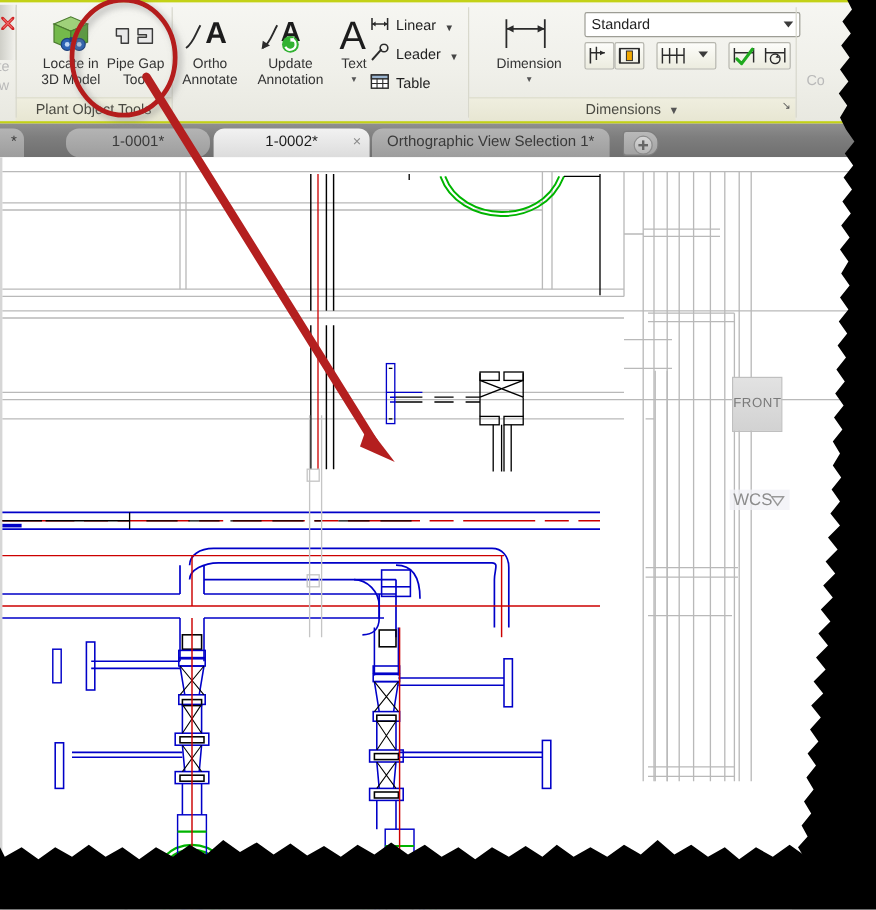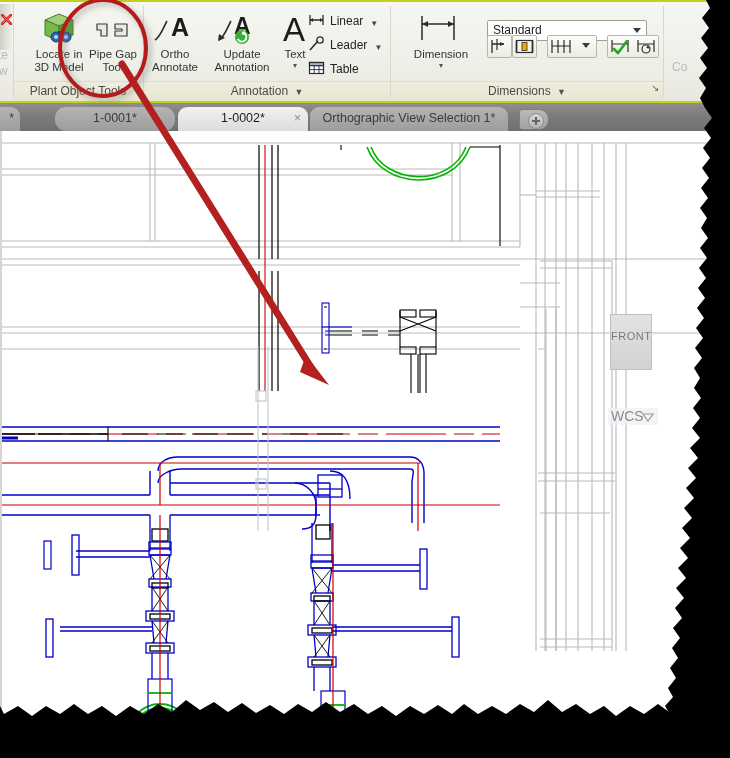--- a/index.html
+++ b/index.html
@@ -103,21 +103,21 @@
 
   
   .canvas{
     position:absolute;left:0;top:131px;width:730px;height:627px;
     background:#ffffff;overflow:hidden;
   }
   .canvas-edge{position:absolute;left:0;top:0;width:2px;height:627px;background:#d6d6d6;}
 
   
   .viewcube{
-    position:absolute;left:610px;top:183px;width:42px;height:56px;
+    position:absolute;left:610px;top:183px;width:42px;height:46px;
     box-sizing:border-box;
     background:linear-gradient(#e2e2e2,#d2d2d2);
     border:1px solid #bfbfbf;
     color:#7a7a7a;font-size:11px;text-align:center;line-height:42px;
     letter-spacing:.5px;
   }
   .wcs{
     position:absolute;left:608px;top:277px;width:50px;height:17px;
     color:#8c8c8c;font-size:14px;line-height:17px;
     background:rgba(240,240,245,.75);padding-left:3px;box-sizing:border-box;
@@ -252,42 +252,38 @@
           <span class="ic">
             <svg width="17" height="16" viewBox="0 0 17 16">
               <rect x="1.5" y="2.5" width="14" height="11" fill="#ffffff" stroke="#2b2b2b" stroke-width="1.2"></rect>
               <rect x="1.5" y="2.5" width="14" height="3.2" fill="#9ab4cf" stroke="#2b2b2b" stroke-width="1.2"></rect>
               <path d="M6.2,5.7 L6.2,13.5 M11,5.7 L11,13.5 M1.5,9.6 L15.5,9.6" stroke="#2b2b2b" stroke-width="0.9"></path>
             </svg>
           </span>
           <span>Table</span>
         </div>
       </div>
-      <div class="panel-title">
-        <span>Annotation</span>
-        <span class="caret">▼</span>
-      </div>
     </div>
     <div class="panel-sep" style="left:390px;"></div>
 
     <div class="panel" style="left:391px;width:272px;">
       <div class="panel-content">
 
         <div class="bigbtn" style="left:14px;top:8px;width:72px;">
           <span class="glyph">
             <svg width="54" height="36" viewBox="0 0 54 36" style="position:absolute;left:9px;top:2px;">
               <path d="M8,4 L8,28 M40,4 L40,28 M8,12 L40,12" stroke="#2b2b2b" stroke-width="1.5"></path>
               <path d="M8,12 L14,9 L14,15 Z M40,12 L34,9 L34,15 Z" fill="#2b2b2b"></path>
             </svg>
           </span>
           <span class="lbl">Dimension</span>
           <span class="lbl2" style="font-size:8px;line-height:10px;color:#555;">▾</span>
         </div>
 
-        <div class="combo" style="left:96px;top:18px;width:160px;">
+        <div class="combo" style="left:96px;top:8px;width:180px;">
           <span>Standard</span>
           <span class="arrow"></span>
         </div>
 
         <div class="minibtn" style="left:96px;top:33px;">
           <svg width="23" height="21" viewBox="0 0 23 21">
             <path d="M4,4 L4,17 M4,8 L16,8" stroke="#2b2b2b" stroke-width="1.3"></path>
             <path d="M16,8 L12,6 L12,10 Z" fill="#2b2b2b"></path>
             <path d="M9,3 L9,14" stroke="#2b2b2b" stroke-width="1.2"></path>
           </svg>

